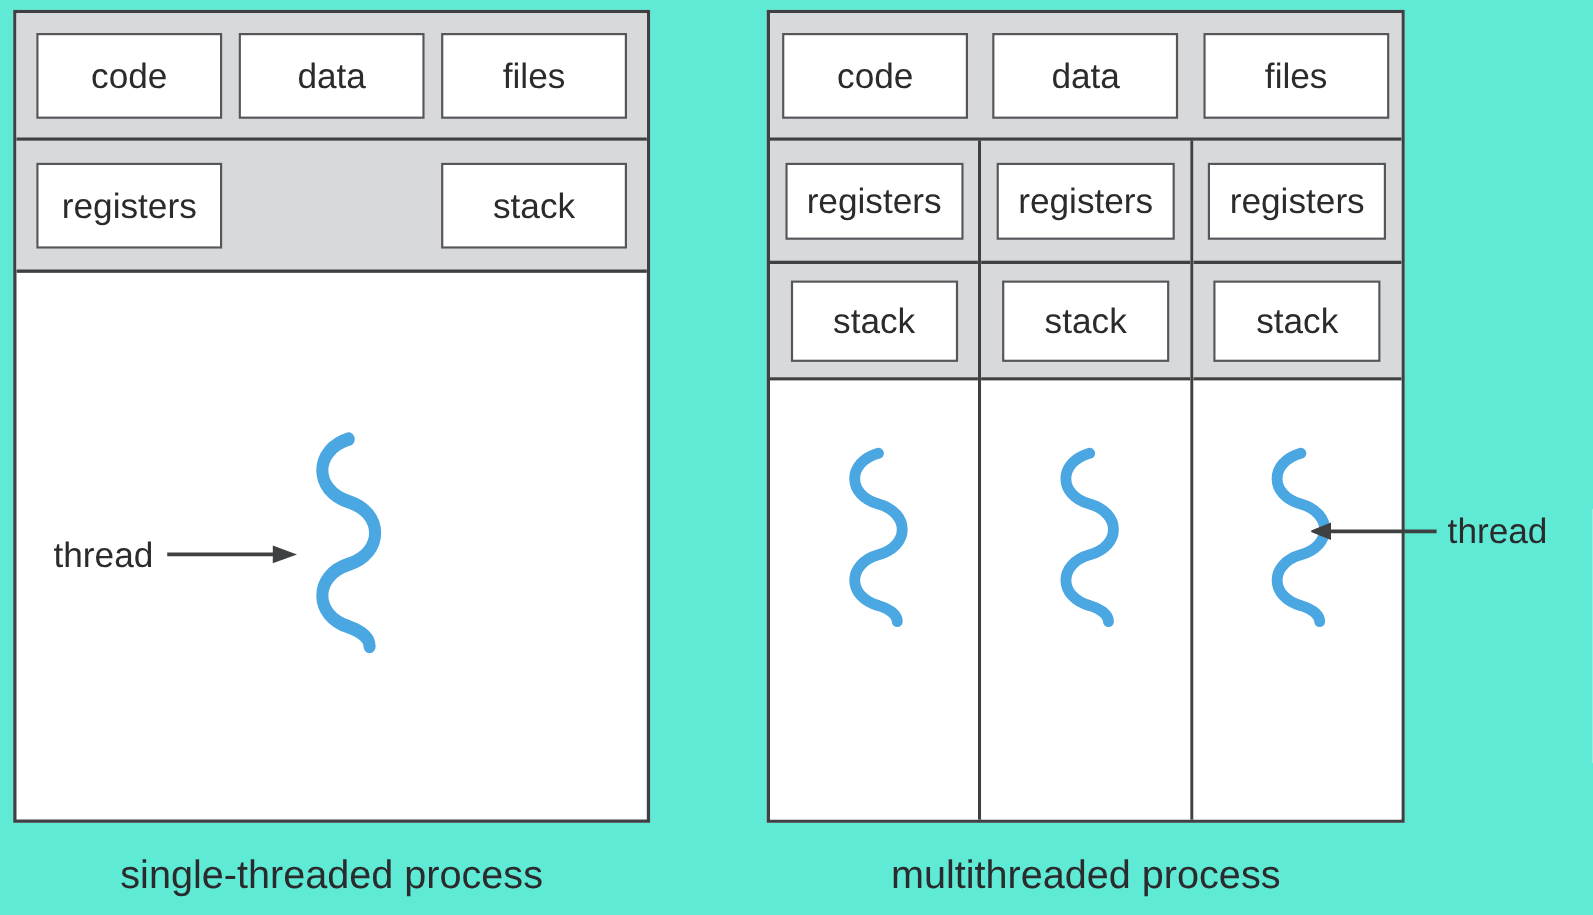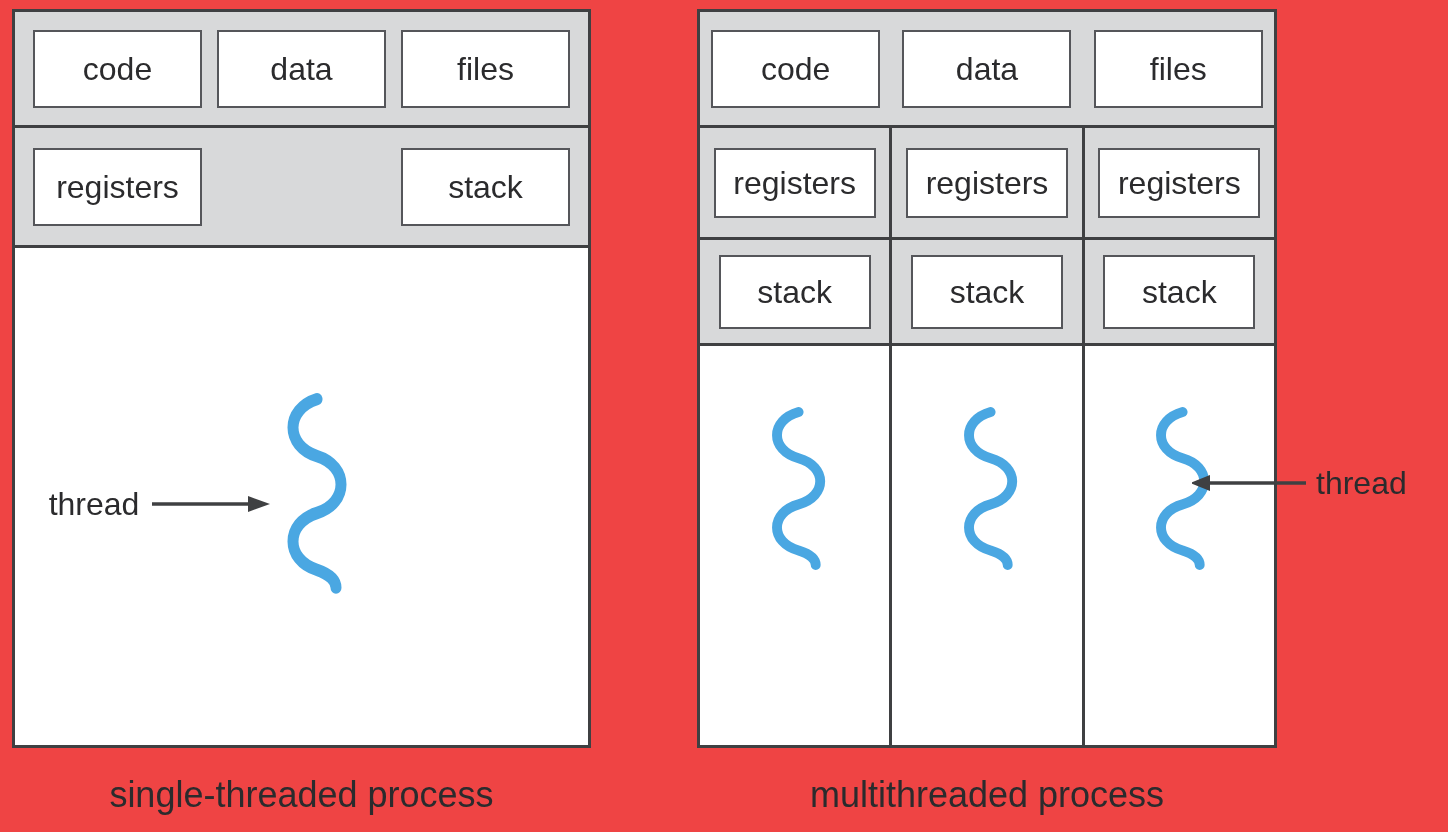--- a/index.html
+++ b/index.html
@@ -4,21 +4,21 @@
 <style>
   :root{
     --band-gray:#d8d9da;
     --line-dark:#3f4042;
     --cell-border:#55565a;
     --thread-blue:#4aa7e2;
     --text:#2b2b2d;
   }
   html,body{margin:0;padding:0;background:#fff;}
   .stage{
-    position:relative;width:1448px;height:832px;overflow:hidden;background:#ef4444;
+    position:relative;width:1448px;height:832px;overflow:hidden;background:#5eead4;
     font-family:"Liberation Sans","DejaVu Sans",sans-serif;color:var(--text);
   }
   .pbox{
     position:absolute;top:9px;height:733px;background:#fff;
     border:3px solid var(--line-dark);box-sizing:content-box;
   }
   #left-box{left:12px;width:573px;}
   #right-box{left:697px;width:574px;}
   .band{
     position:relative;width:100%;background:var(--band-gray);

